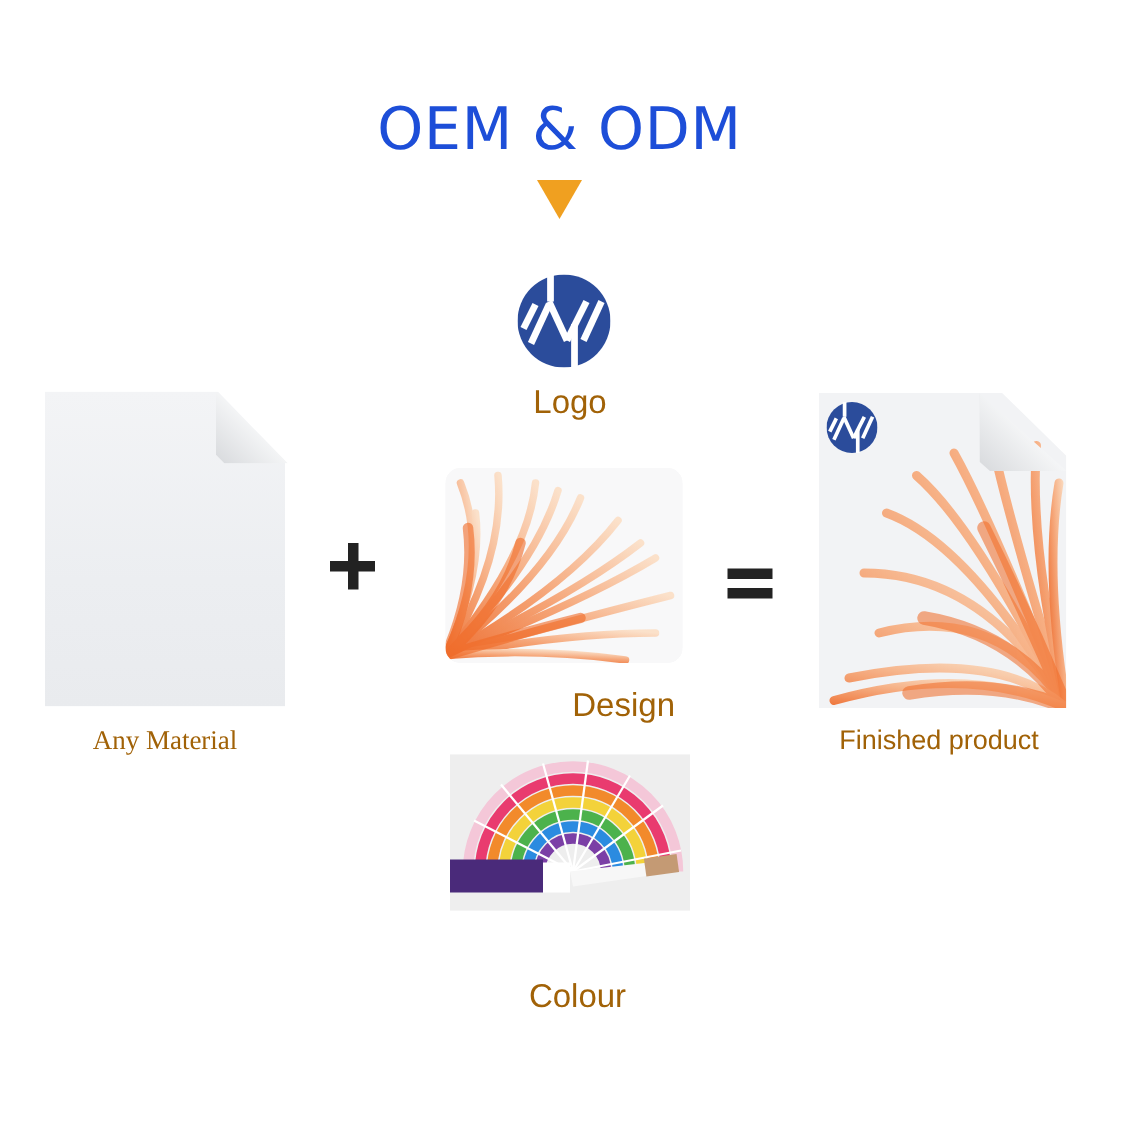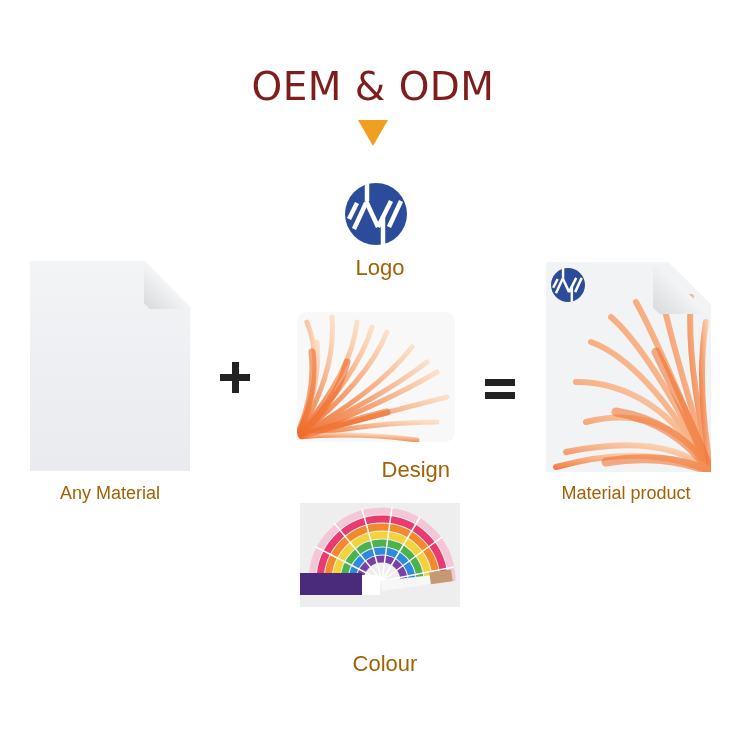--- a/index.html
+++ b/index.html
@@ -2,21 +2,21 @@
 <html><head>
   <meta charset="utf-8">
   <style>
     * { margin: 0; padding: 0; box-sizing: border-box; }
     html, body { width: 750px; height: 750px; background: #ffffff; overflow: hidden; }
     body { position: relative; font-family: "Liberation Sans", "DejaVu Sans", sans-serif; color: #222; }
 
     .title {
       position: absolute; left: 0; top: 64px; width: 746px; text-align: center;
       font-family: "DejaVu Sans", sans-serif; font-size: 39px; font-weight: 400;
-      letter-spacing: 0.5px; color: #7f1d1d;
+      letter-spacing: 0.5px; color: #1d4ed8;
     }
     .arrow-down {
       position: absolute; left: 358px; top: 120px; width: 0; height: 0;
       border-left: 15px solid transparent; border-right: 15px solid transparent;
       border-top: 26px solid #f0a020;
     }
 
     .logo-circle {
       position: absolute; left: 345px; top: 183px; width: 62px; height: 62px;
     }
@@ -79,21 +79,21 @@
     <line x1="21" y1="18" x2="33" y2="44"></line>
     <line x1="33" y1="44" x2="46" y2="18"></line>
     <line x1="38" y1="33" x2="38" y2="62"></line>
     <line x1="44" y1="44" x2="56" y2="18"></line>
   </g>
 </svg>
 <div class="label big" style="left:330px; top:255px; width:100px;">Logo</div>
 
 <div class="towel towel-blank"></div>
 <div class="towel-fold" style="left:144px; top:261px;"></div>
-<div class="label" style="left:20px; top:483px; width:180px;">Any Material</div>
+<div class="label" style="left:20px; top:483px; width:180px;font-family:Liberation Serif, serif;">Any Material</div>
 
 <div class="operator plus-h"></div>
 <div class="operator plus-v"></div>
 
 <div class="design-img">
   <svg width="158" height="130" viewBox="0 0 158 130">
     <defs>
       <linearGradient id="pet" x1="0" y1="1" x2="1" y2="0">
         <stop offset="0" stop-color="#ee6a2a"></stop>
         <stop offset="0.5" stop-color="#f5a070"></stop>
@@ -161,21 +161,21 @@
   <g stroke="#ffffff" stroke-width="4.5" fill="none">
     <line x1="4" y1="36" x2="12" y2="20"></line>
     <line x1="9" y1="46" x2="21" y2="20"></line>
     <line x1="22" y1="0" x2="22" y2="18"></line>
     <line x1="21" y1="18" x2="33" y2="44"></line>
     <line x1="33" y1="44" x2="46" y2="18"></line>
     <line x1="38" y1="33" x2="38" y2="62"></line>
     <line x1="44" y1="44" x2="56" y2="18"></line>
   </g>
 </svg>
-<div class="label" style="left:536px; top:483px; width:180px;">Material product</div>
+<div class="label" style="left:536px; top:483px; width:180px;">Finished product</div>
 
 <div class="colour-img">
   <svg width="160" height="104" viewBox="0 0 160 104">
     <rect width="160" height="104" fill="#eeeeee"></rect>
     <g transform="translate(82,78)">
       <g stroke-width="7" fill="none">
         <path d="M-70 0 A70 70 0 0 1 70 0" stroke="#f4c7d8"></path>
         <path d="M-62 0 A62 62 0 0 1 62 0" stroke="#e93b6f"></path>
         <path d="M-54 0 A54 54 0 0 1 54 0" stroke="#f28a2b"></path>
         <path d="M-46 0 A46 46 0 0 1 46 0" stroke="#f3d23a"></path>

